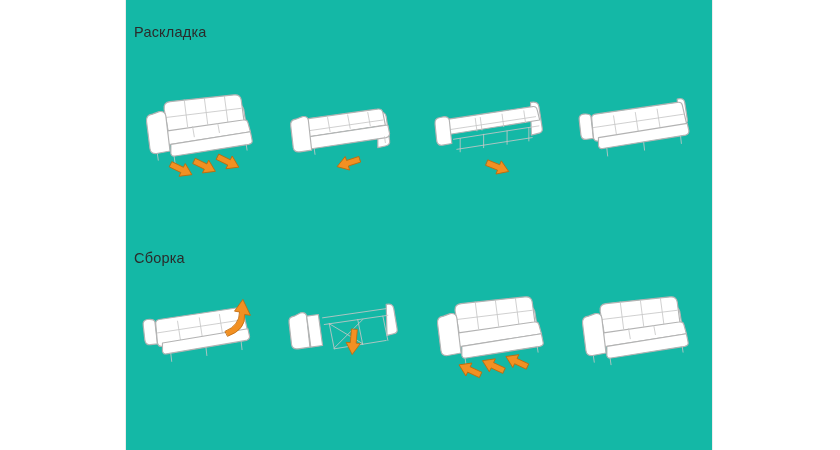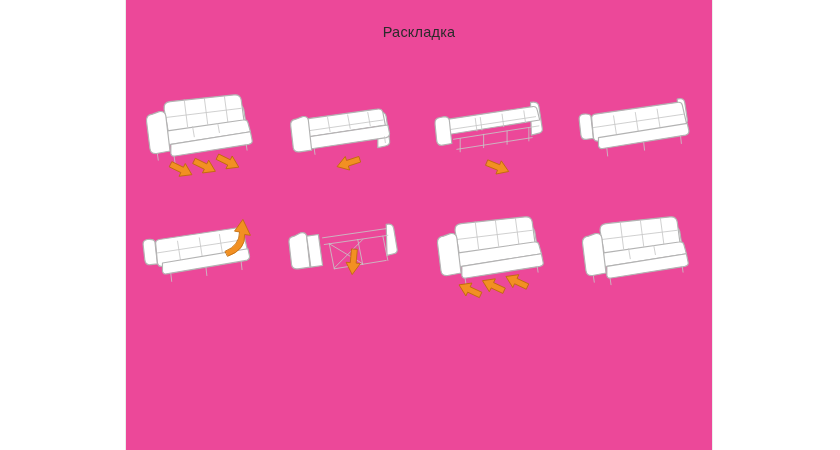--- a/index.html
+++ b/index.html
@@ -10,22 +10,21 @@
     font-family: "Liberation Sans", sans-serif;
     overflow: hidden;
   }
   .stage {
     position: absolute;
     left: 125px; top: 0;
     width: 588px; height: 450px;
     border-left: 1px solid #ececec;
     border-right: 1px solid #ececec;
     padding: 0 8px;
-    background: #ec4899;
-    text-align: center;
+    background: #14b8a6;
   }
   h2.section-title {
     margin: 0;
     font-size: 14.5px;
     font-weight: 400;
     color: #2b2b2b;
     letter-spacing: 0.2px;
   }
   #title-unfold { padding-top: 24px; }
   #title-fold   { margin-top: 64px; }
@@ -113,20 +112,21 @@
         <path d="M128 22 q8 -2 9 4 l3 20 q1 5 -4 6 l-7 2 z"></path>
         <path d="M26 46 q-1 -5 4 -6 l98 -14 q5 -1 6 3 l6 26 -106 17 q-5 1 -6 -4 z"></path>
         <path class="thin" d="M52 42 l4 26 M78 38 l4 26 M104 34 l4 25 M28 56 l108 -16"></path>
         <path d="M34 68 l106 -17 2 9 q0 4 -4 5 l-99 16 q-4 1 -5 -3 z"></path>
         <path class="thin" d="M44 81 l1 9 M88 74 l1 9 M132 66 l1 9"></path>
       </svg>
     </figure>
 
   </div>
 
+  <h2 class="section-title" id="title-fold">Сборка</h2>
 
   <div class="step-row" id="row-fold">
 
     <figure class="step">
       <svg viewBox="0 0 160 125" class="sofa">
         <path d="M16 44 q-6 1 -5 7 l2 18 q1 6 7 5 l8 -1 -3 -26 q-1 -4 -9 -3 z"></path>
         <path d="M26 50 q-1 -5 4 -6 l94 -14 q5 -1 6 3 l6 26 -102 17 q-5 1 -6 -4 z"></path>
         <path class="thin" d="M52 46 l4 26 M78 42 l4 26 M102 38 l4 25 M28 60 l104 -16"></path>
         <path d="M34 72 l102 -17 2 9 q0 4 -4 5 l-95 16 q-4 1 -5 -3 z"></path>
         <path class="thin" d="M44 85 l1 9 M86 78 l1 9 M128 71 l1 9"></path>

